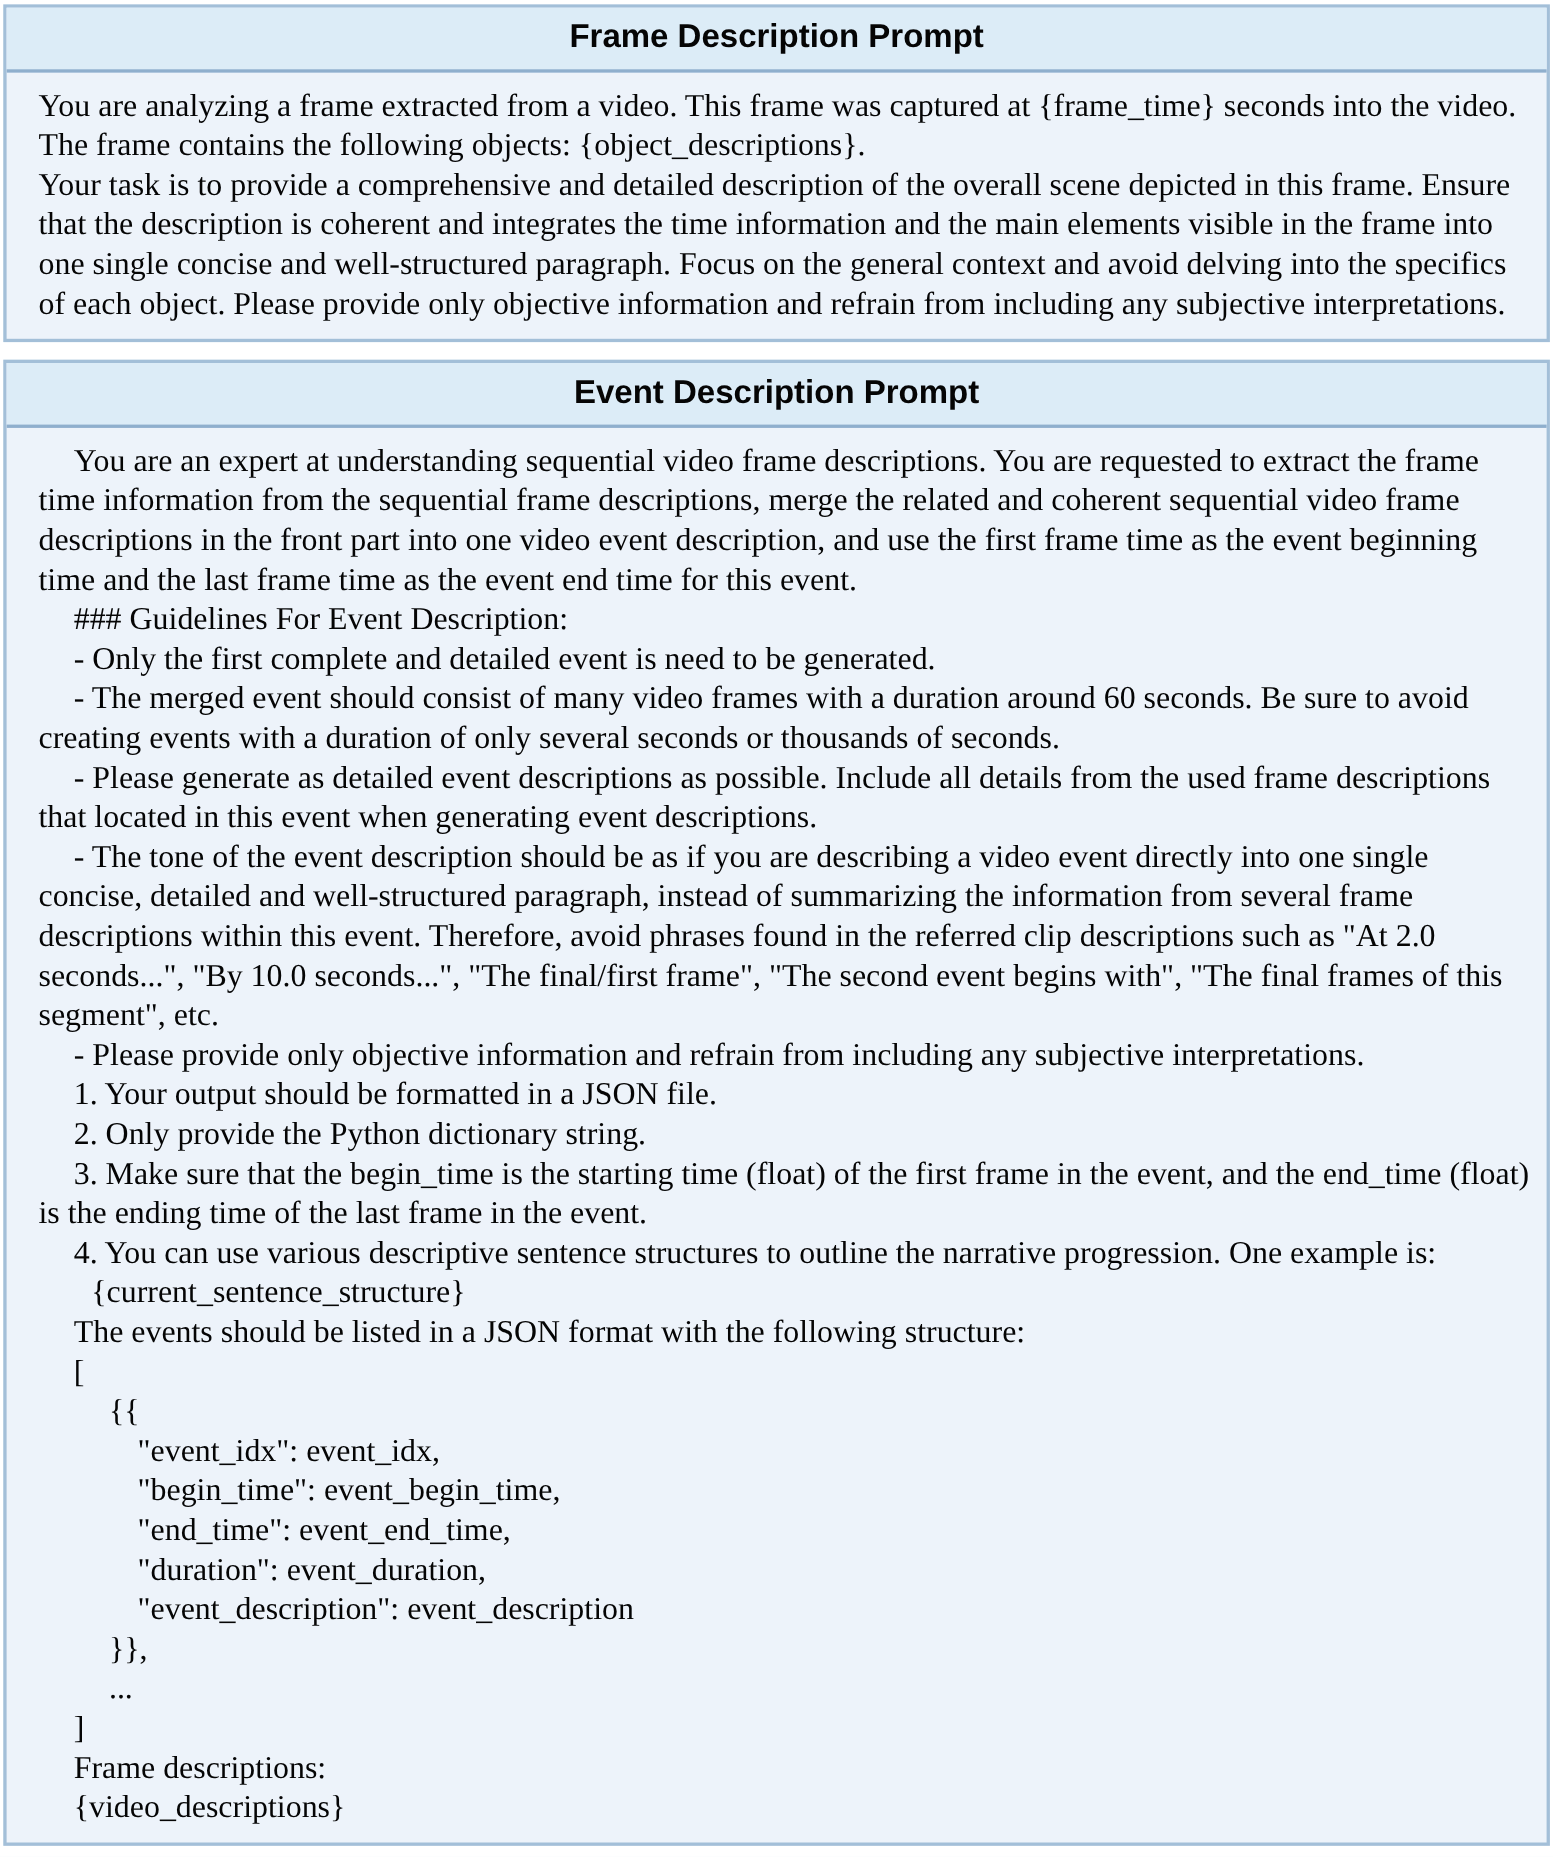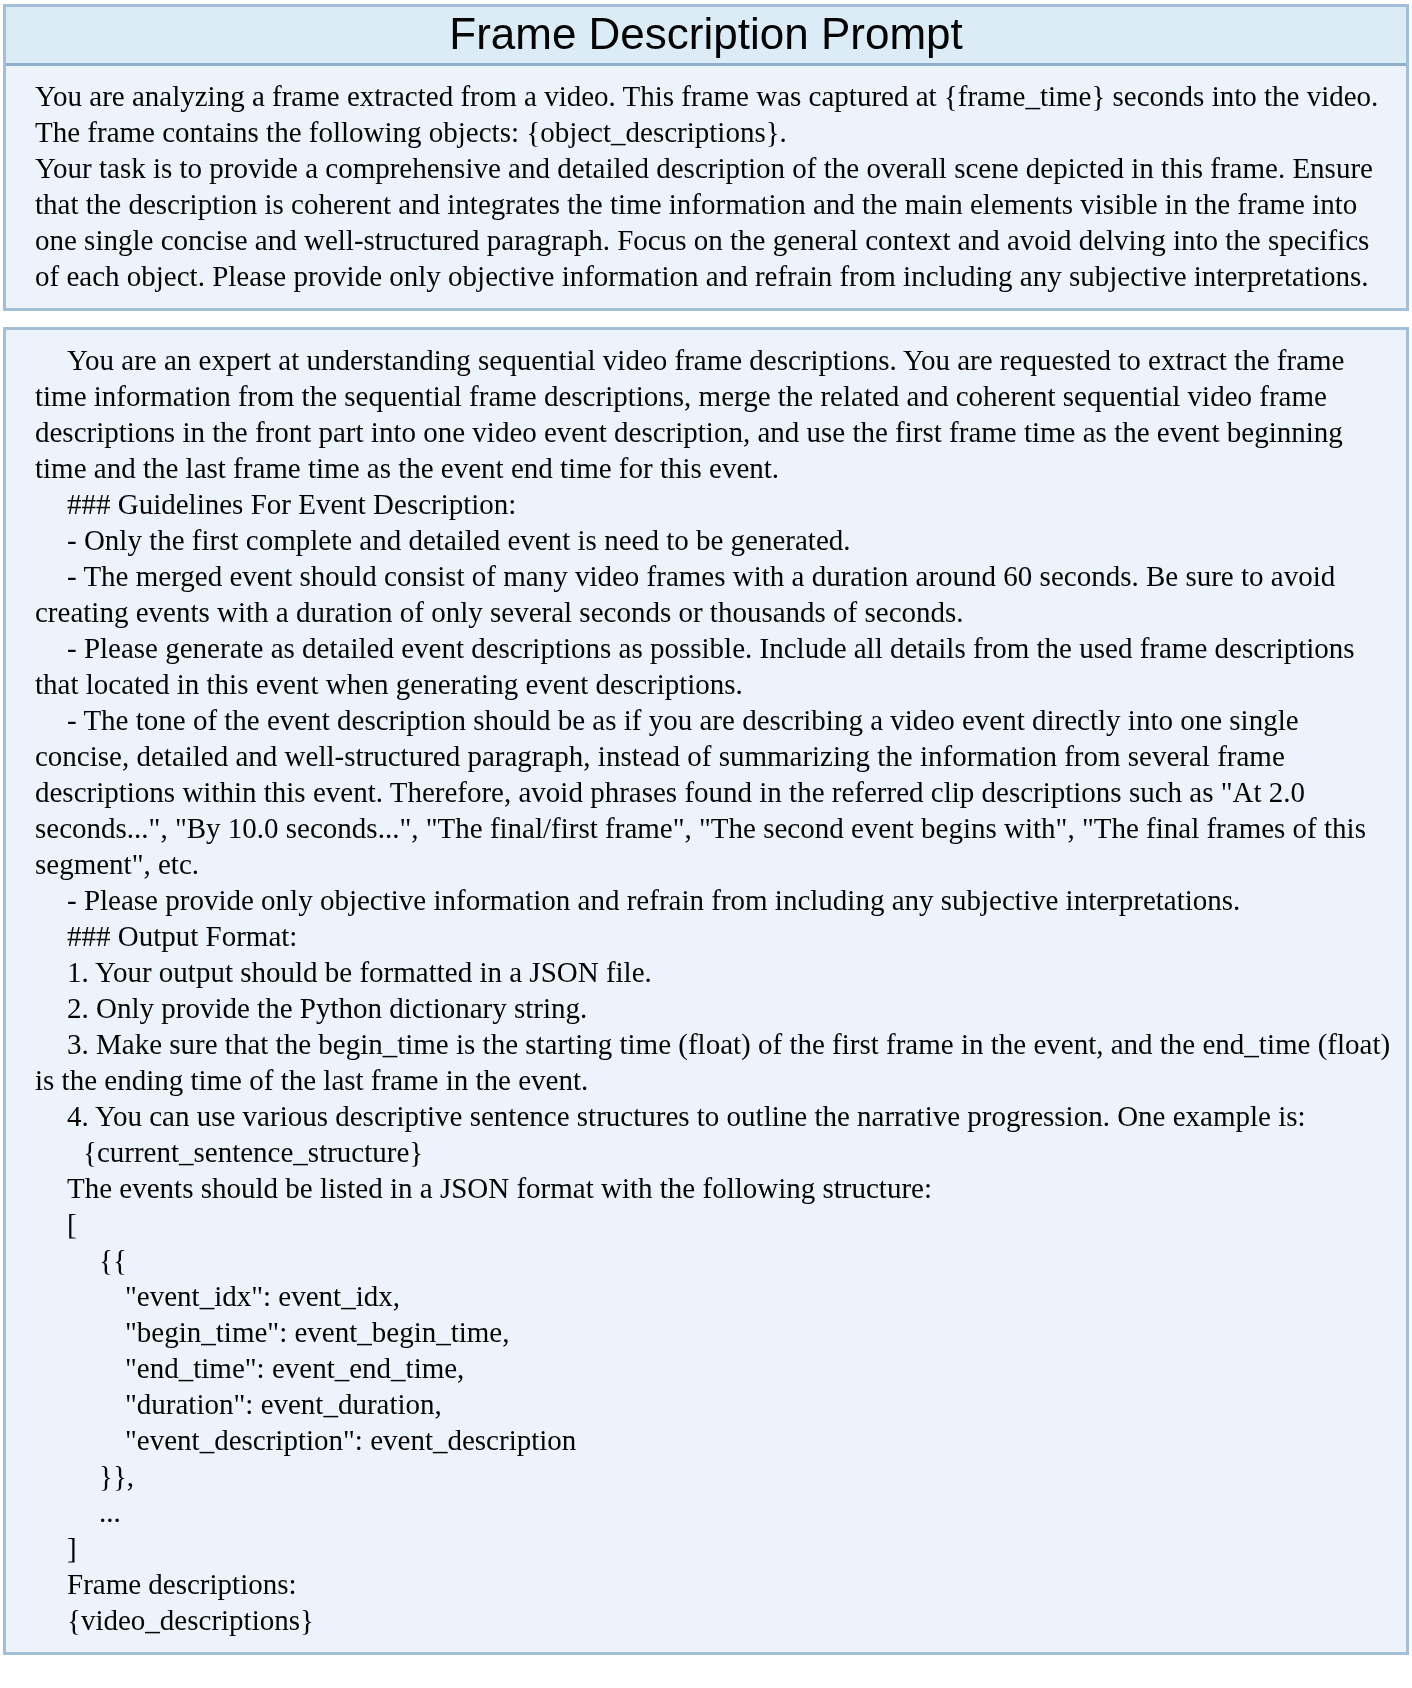--- a/index.html
+++ b/index.html
@@ -30,22 +30,22 @@
   }
   .box-header{
     background:var(--header-bg);
     border-bottom:3px solid var(--sep-border);
     text-align:center;
     padding:7px 10px 9px 10px;
   }
   .box-title{
     margin:0;
     font-family:"Liberation Sans", sans-serif;
-    font-weight:400;
-    font-size:44px;
+    font-weight:700;
+    font-size:30px;
     line-height:40px;
     color:var(--text);
   }
   .box-body{
     padding:12px 12px 14px 29px;
     font-family:"Liberation Serif", serif;
     font-size:29px;
     line-height:36px;
     text-align:left;
   }
@@ -64,29 +64,31 @@
       <h2 class="box-title">Frame Description Prompt</h2>
     </header>
     <div class="box-body">
         <div class="prompt-line" style="text-indent: 0px;">You are analyzing a frame extracted from a video. This frame was captured at {frame_time} seconds into the video.</div>
         <div class="prompt-line" style="text-indent: 0px;">The frame contains the following objects: {object_descriptions}.</div>
         <div class="prompt-line" style="text-indent: 0px;">Your task is to provide a comprehensive and detailed description of the overall scene depicted in this frame. Ensure that the description is coherent and integrates the time information and the main elements visible in the frame into one single concise and well-structured paragraph. Focus on the general context and avoid delving into the specifics of each object. Please provide only objective information and refrain from including any subjective interpretations.</div>
       </div>
   </section>
 
   <section class="prompt-box">
+    <header class="box-header">
+      <h2 class="box-title">Event Description Prompt</h2>
+    </header>
     <div class="box-body">
         <div class="prompt-line" style="text-indent: 32px;">You are an expert at understanding sequential video frame descriptions. You are requested to extract the frame time information from the sequential frame descriptions, merge the related and coherent sequential video frame descriptions in the front part into one video event description, and use the first frame time as the event beginning time and the last frame time as the event end time for this event.</div>
         <div class="prompt-line" style="text-indent: 32px;">### Guidelines For Event Description:</div>
         <div class="prompt-line" style="text-indent: 32px;">- Only the first complete and detailed event is need to be generated.</div>
         <div class="prompt-line" style="text-indent: 32px;">- The merged event should consist of many video frames with a duration around 60 seconds. Be sure to avoid creating events with a duration of only several seconds or thousands of seconds.</div>
         <div class="prompt-line" style="text-indent: 32px;">- Please generate as detailed event descriptions as possible. Include all details from the used frame descriptions that located in this event when generating event descriptions.</div>
         <div class="prompt-line" style="text-indent: 32px;">- The tone of the event description should be as if you are describing a video event directly into one single concise, detailed and well-structured paragraph, instead of summarizing the information from several frame descriptions within this event. Therefore, avoid phrases found in the referred clip descriptions such as "At 2.0 seconds...", "By 10.0 seconds...", "The final/first frame", "The second event begins with", "The final frames of this segment", etc.</div>
         <div class="prompt-line" style="text-indent: 32px;">- Please provide only objective information and refrain from including any subjective interpretations.</div>
-        <div class="prompt-line" style="text-indent: 32px;">### Output Format:</div>
         <div class="prompt-line" style="text-indent: 32px;">1. Your output should be formatted in a JSON file.</div>
         <div class="prompt-line" style="text-indent: 32px;">2. Only provide the Python dictionary string.</div>
         <div class="prompt-line" style="text-indent: 32px;">3. Make sure that the begin_time is the starting time (float) of the first frame in the event, and the end_time (float) is the ending time of the last frame in the event.</div>
         <div class="prompt-line" style="text-indent: 32px;">4. You can use various descriptive sentence structures to outline the narrative progression. One example is:</div>
         <div class="prompt-line" style="text-indent: 0px; margin-left: 48px;">{current_sentence_structure}</div>
         <div class="prompt-line" style="text-indent: 32px;">The events should be listed in a JSON format with the following structure:</div>
         <div class="prompt-line" style="text-indent: 32px;">[</div>
         <div class="prompt-line" style="text-indent: 64px;">{{</div>
         <div class="prompt-line" style="text-indent: 90px;">"event_idx": event_idx,</div>
         <div class="prompt-line" style="text-indent: 90px;">"begin_time": event_begin_time,</div>

